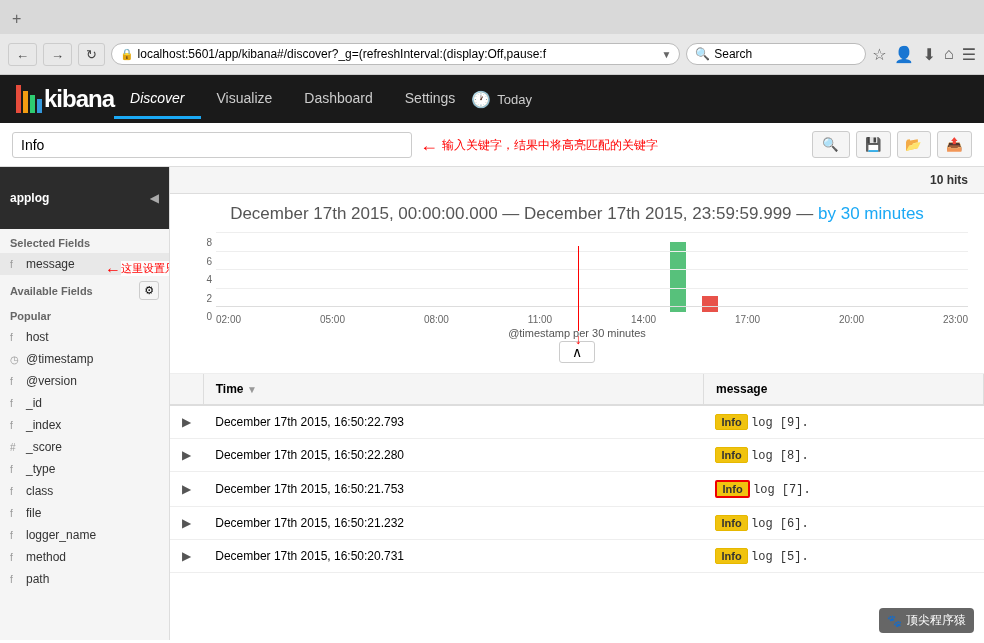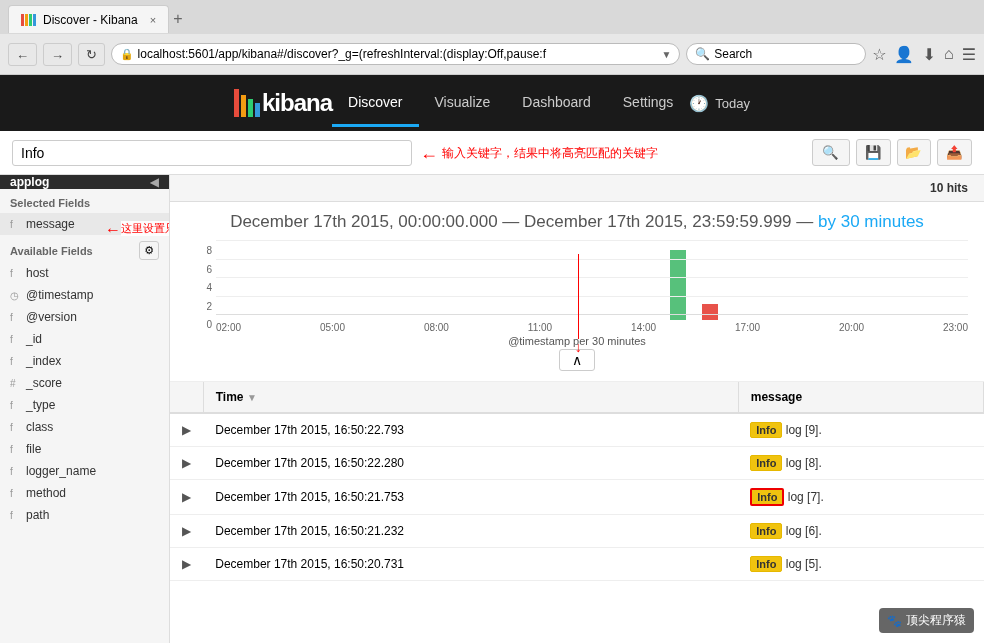--- a/index.html
+++ b/index.html
@@ -19,37 +19,37 @@
     .nav-btn { background: none; border: 1px solid #ccc; border-radius: 3px; padding: 3px 7px; cursor: pointer; font-size: 13px; color: #444; }
     .url-bar { flex: 1; display: flex; align-items: center; background: #fff; border: 1px solid #bbb; border-radius: 12px; padding: 3px 8px; font-size: 12px; gap: 4px; }
     .url-text { flex: 1; color: #000000; font-size: 12px; }
     .url-lock { color: #5a5; font-size: 11px; }
     .url-dropdown { color: #666; font-size: 10px; }
     .search-bar-chrome { display: flex; align-items: center; background: #fff; border: 1px solid #bbb; border-radius: 12px; padding: 3px 8px; font-size: 12px; gap: 4px; width: 180px; }
     .nav-icons-right { display: flex; gap: 8px; align-items: center; color: #555; }
     .nav-icon { font-size: 16px; cursor: pointer; }
 
     
-    .kibana-header { background: #1a1a1a; display: flex; align-items: center; justify-content: center; padding: 4px 16px; height: 56px; }
+    .kibana-header { background: #1a1a1a; display: flex; align-items: center; justify-content: flex-start; padding: 4px 16px; height: 48px; }
     .kibana-logo { display: flex; align-items: center; gap: 2px; }
     .logo-stripes { display: flex; gap: 2px; height: 28px; align-items: flex-end; }
     .logo-stripe { width: 5px; }
     .logo-text { color: #fff; font-size: 24px; font-weight: bold; letter-spacing: -1px; }
     .kibana-nav { display: flex; align-items: center; height: 100%; }
     .kibana-nav-item { color: #ccc; padding: 0 16px; height: 100%; display: flex; align-items: center; cursor: pointer; font-size: 14px; border-bottom: 3px solid transparent; }
-    .kibana-nav-item.active { color: #fff; border-bottom-color: #1ba9f5; }
+    .kibana-nav-item.active { color: #fff; border-bottom-color: #1ba9f5; font-style: italic; }
     .kibana-header-right { display: flex; align-items: center; gap: 6px; color: #ccc; font-size: 13px; }
     .clock-icon { font-size: 16px; }
 
     
     .main-layout { display: flex; height: calc(643px - 34px - 40px - 48px - 48px); }
 
     
     .sidebar { width: 170px; background: #f5f5f5; border-right: 1px solid #ddd; overflow-y: auto; flex-shrink: 0; }
-    .sidebar-index { background: #2c2c2c; color: #aaa; padding: 0 10px; font-size: 12px; display: flex; align-items: center; justify-content: space-between; }
+    .sidebar-index { background: #2c2c2c; color: #aaa; padding: 24px 10px; font-size: 12px; display: flex; align-items: center; justify-content: space-between; }
     .sidebar-index-name { color: #fff; font-weight: bold; }
     .sidebar-toggle { color: #aaa; cursor: pointer; }
     .sidebar-section-title { font-size: 11px; color: #666; padding: 8px 10px 4px; font-weight: bold; text-transform: none; }
     .sidebar-field { display: flex; align-items: center; padding: 4px 10px; cursor: pointer; font-size: 12px; gap: 4px; }
     .sidebar-field.selected { background: #e8e8e8; }
     .field-type-icon { color: #999; font-size: 10px; width: 12px; }
     .field-name { flex: 1; color: #333; }
     .available-fields-header { display: flex; align-items: center; justify-content: space-between; padding: 6px 10px 2px; }
     .gear-btn { background: none; border: 1px solid #ccc; border-radius: 3px; padding: 2px 4px; cursor: pointer; font-size: 11px; }
 
@@ -63,39 +63,27 @@
     .time-range { text-align: center; font-size: 17px; color: #555; margin-bottom: 8px; }
     .by-minutes { color: #1ba9f5; cursor: pointer; }
 
     
     .results-table { width: 100%; border-collapse: collapse; }
     .results-table th { background: #f5f5f5; padding: 8px 12px; text-align: left; font-size: 12px; border-bottom: 2px solid #ddd; border-right: 1px solid #ddd; position: sticky; top: 0; }
     .results-table th .sort-arrow { color: #999; font-size: 10px; }
     .results-table td { padding: 8px 12px; border-bottom: 1px solid #eee; vertical-align: middle; font-size: 12px; }
     .expand-btn { background: none; border: none; cursor: pointer; color: #555; font-size: 12px; }
     .info-badge { background: #f0c30f; color: #333; padding: 1px 5px; border-radius: 2px; font-weight: bold; font-size: 11px; display: inline-block; border: 1px solid #e6b800; }
-    .log-text { color: #333; font-family: Liberation Sans, sans-serif; }
+    .log-text { color: #333; font-family: Liberation Mono, monospace; }
   </style>
 </head>
 <body>
 
 <div class="browser-chrome">
   <div class="tab-bar">
-    <div class="tab">
-      <div class="tab-favicon">
-        <div class="tab-favicon-stripe">
-          <span style="background:#e74c3c;"></span>
-          <span style="background:#f39c12;"></span>
-          <span style="background:#2ecc71;"></span>
-          <span style="background:#3498db;"></span>
-        </div>
-      </div>
-      <span>Discover - Kibana</span>
-      <span class="tab-close">×</span>
-    </div>
     <span class="tab-new">+</span>
   </div>
   <div class="nav-bar">
     <button class="nav-btn">←</button>
     <button class="nav-btn">→</button>
     <button class="nav-btn">↻</button>
     <div class="url-bar">
       <span class="url-lock">🔒</span>
       <span class="url-text">localhost:5601/app/kibana#/discover?_g=(refreshInterval:(display:Off,pause:f</span>
       <span class="url-dropdown">▼</span>
@@ -169,20 +157,21 @@
       <div style="position:absolute; left:105px; top:6px; display:flex; align-items:center;">
         <span style="color:red; font-size:16px;">←</span>
         <span style="color:red; font-size:11px; white-space:nowrap; background:rgba(255,255,255,0.9);">这里设置只展示一个字段</span>
       </div>
     </div>
 
     <div class="available-fields-header">
       <span class="sidebar-section-title" style="padding:0;">Available Fields</span>
       <button class="gear-btn">⚙</button>
     </div>
+    <div class="sidebar-section-title">Popular</div>
     <div class="sidebar-field">
       <span class="field-type-icon">f</span>
       <span class="field-name">host</span>
     </div>
     <div class="sidebar-field">
       <span class="field-type-icon">◷</span>
       <span class="field-name">@timestamp</span>
     </div>
     <div class="sidebar-field">
       <span class="field-type-icon">f</span>

